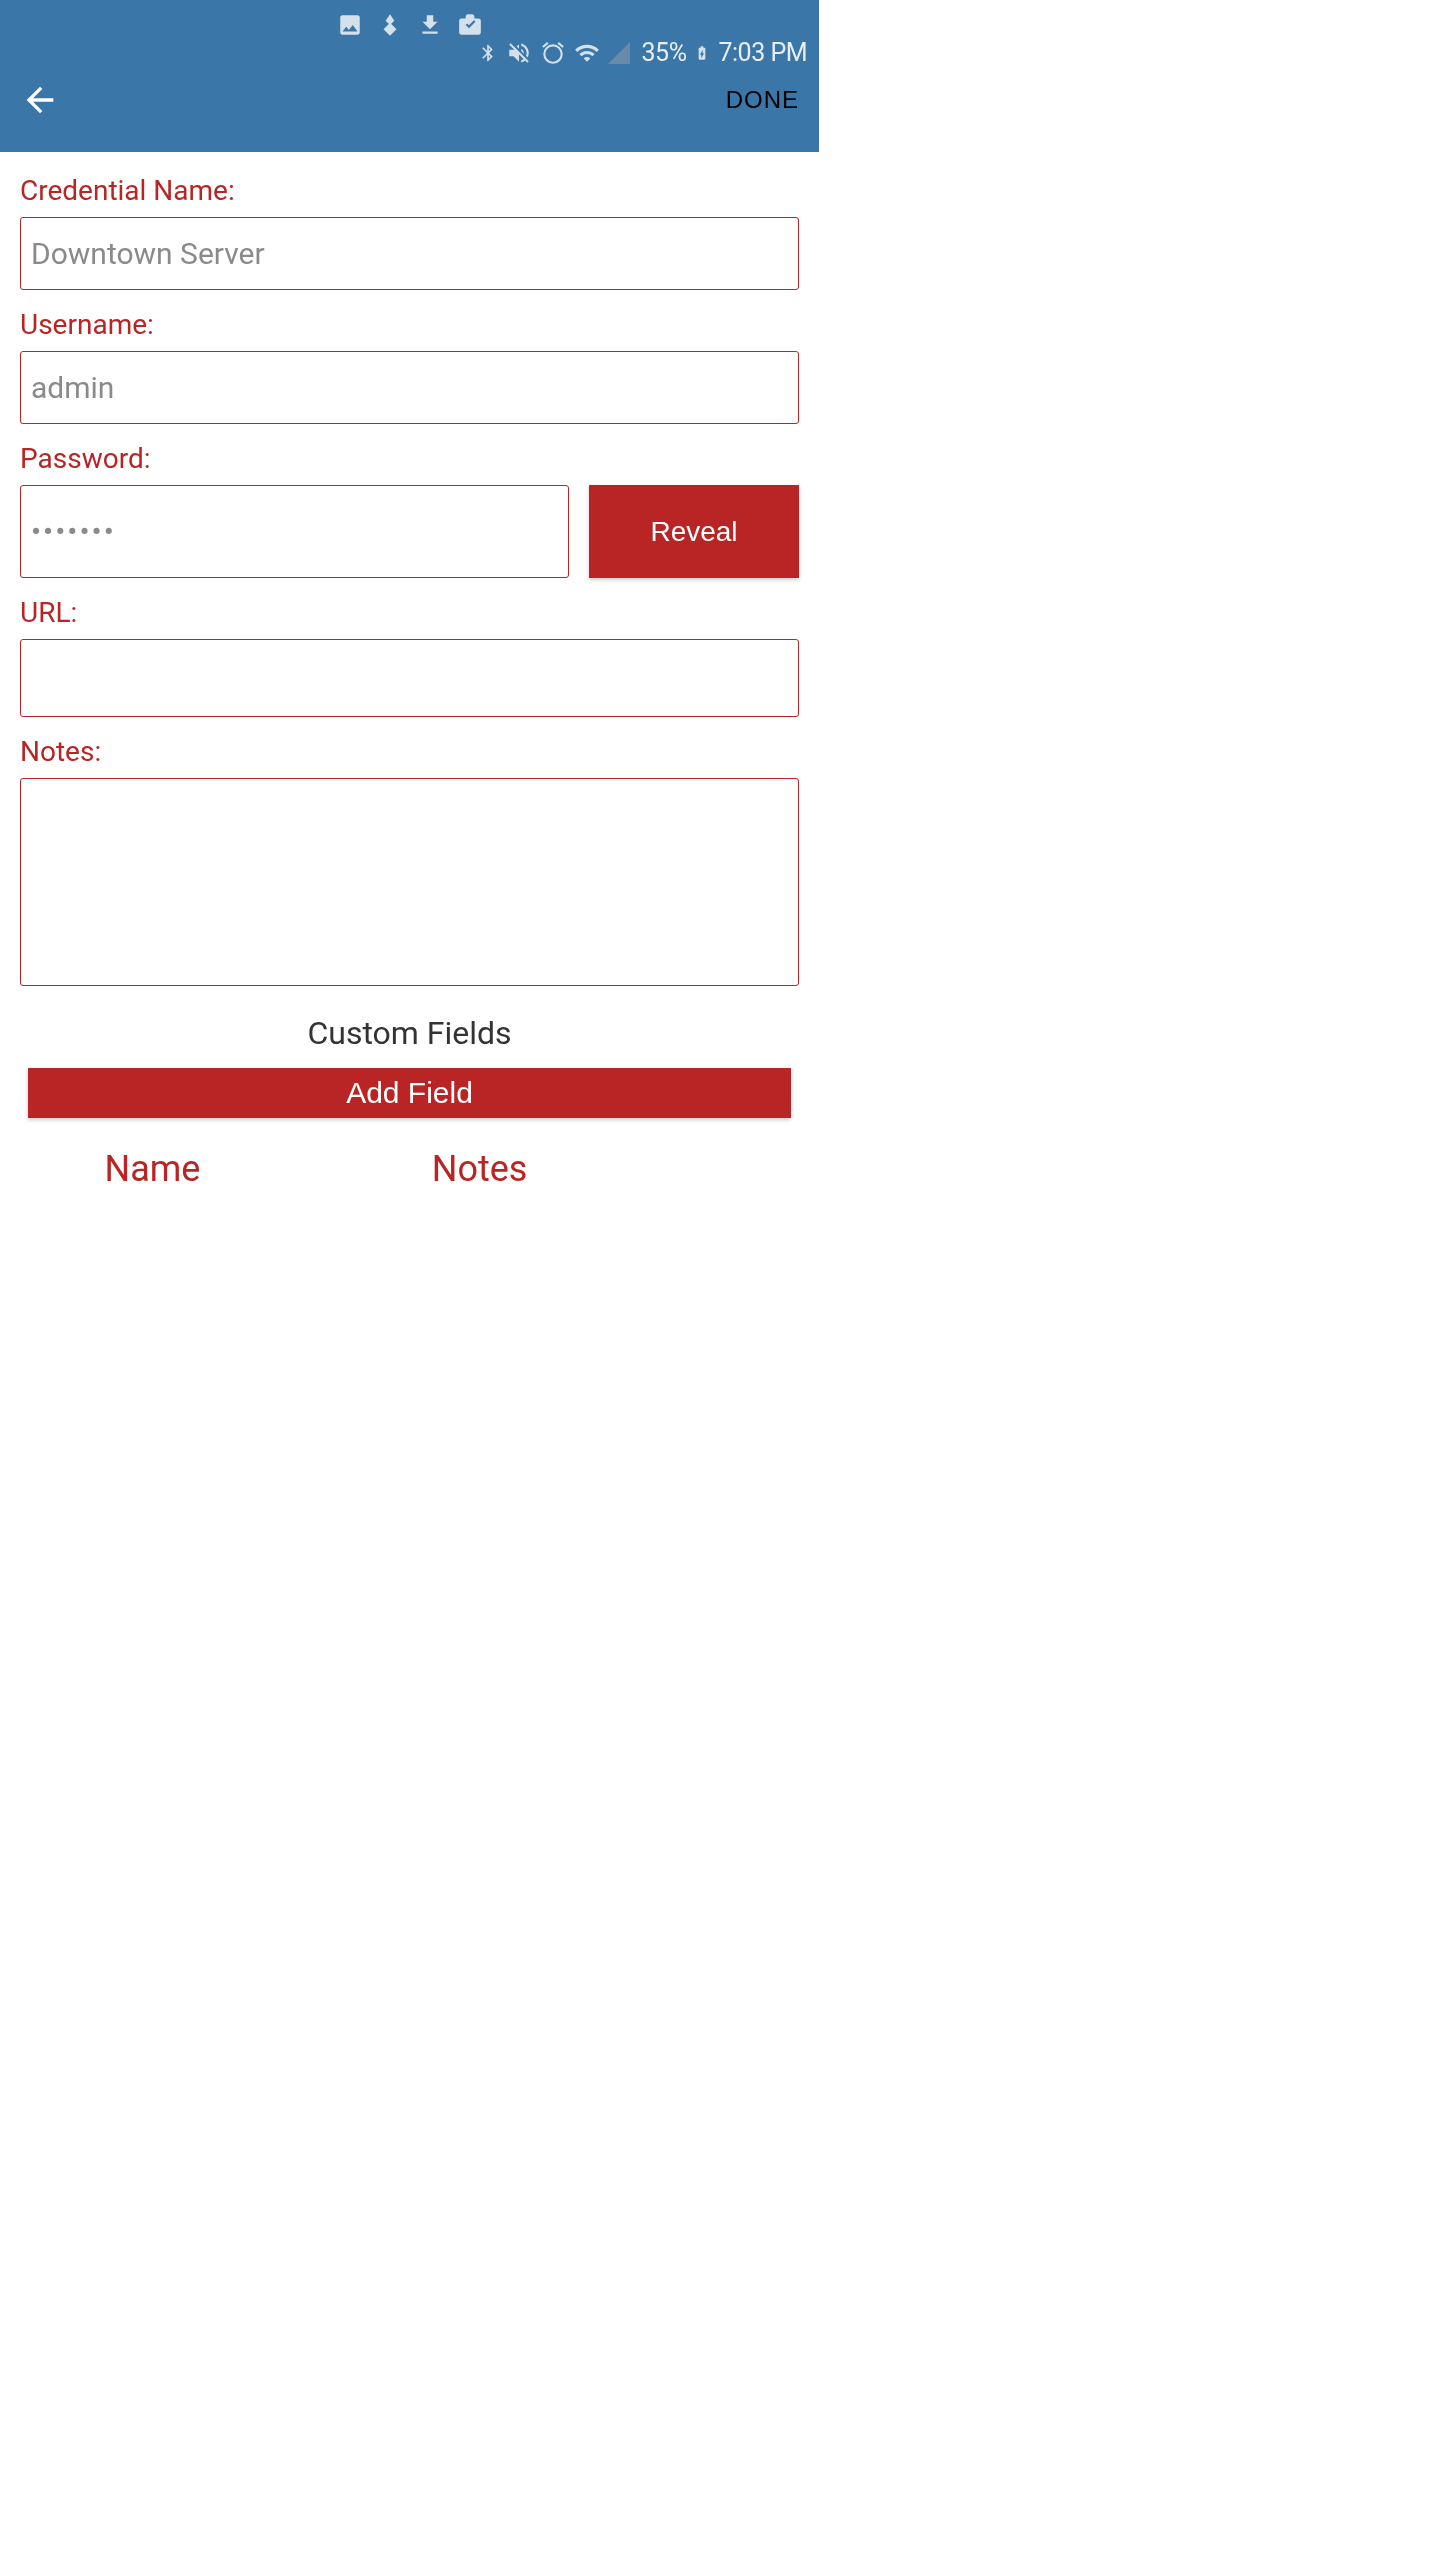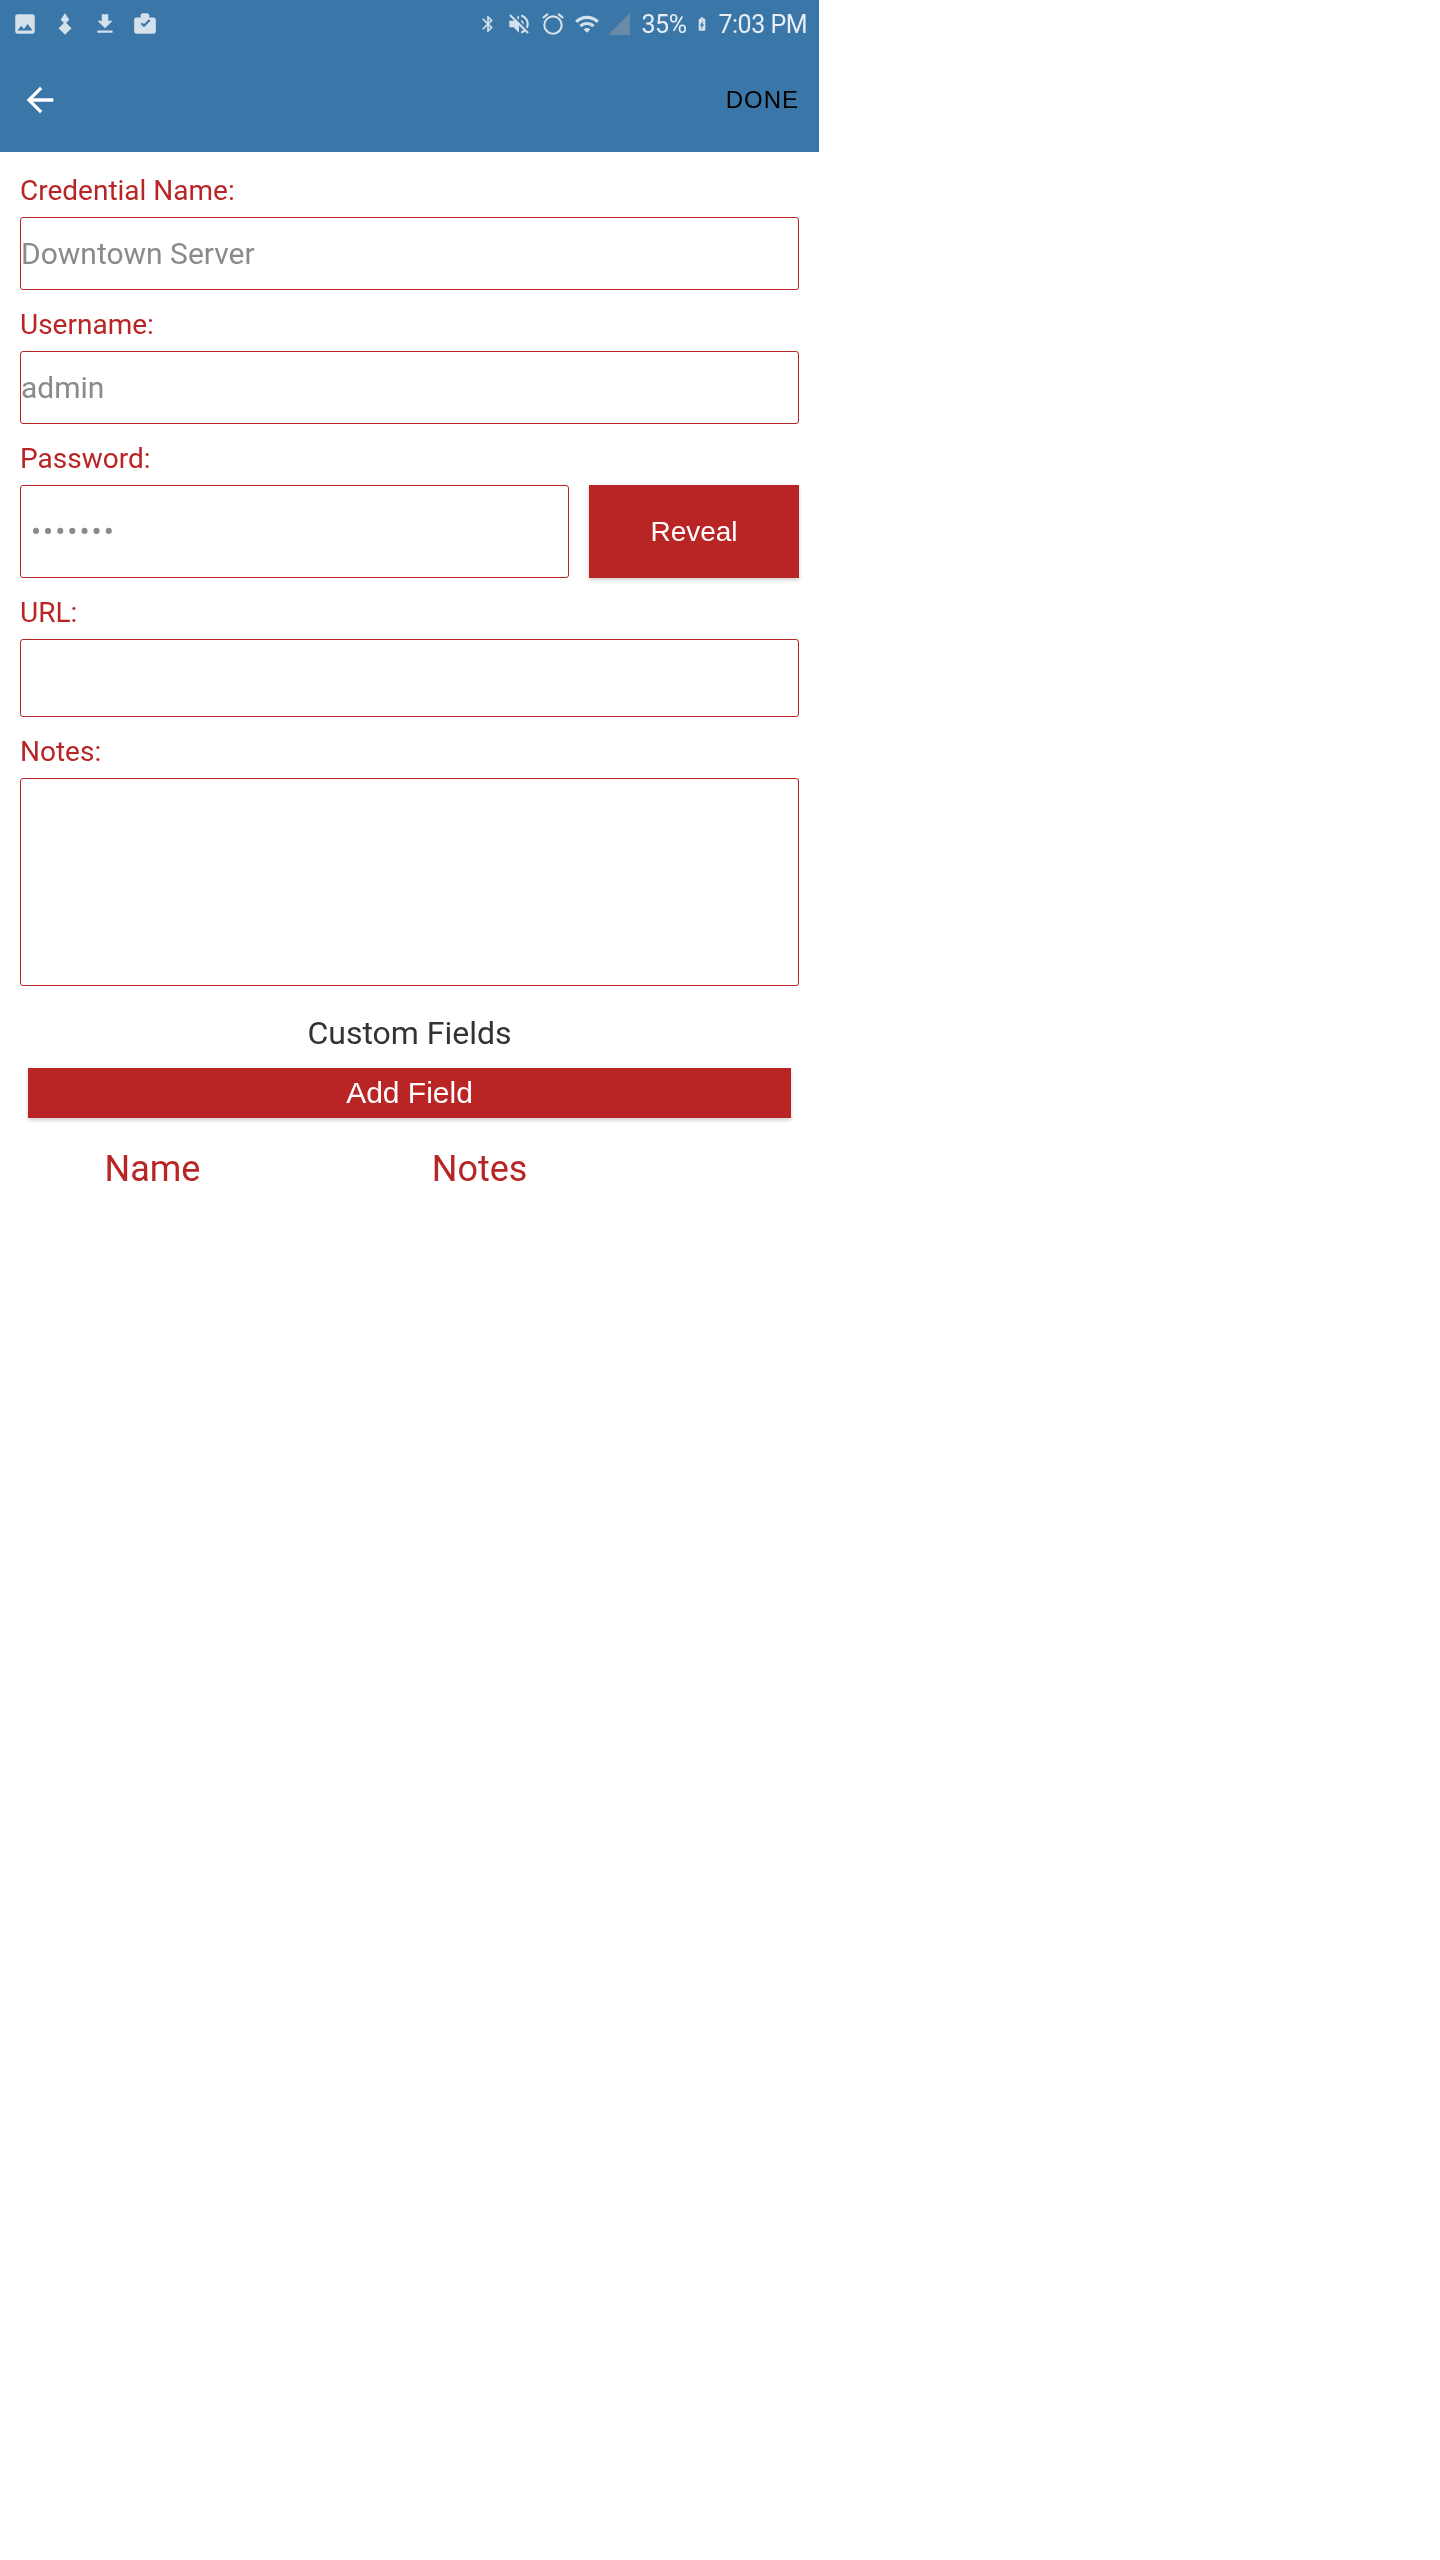--- a/index.html
+++ b/index.html
@@ -15,20 +15,21 @@
       overflow: hidden;
     }
     .status-bar {
       height: 48px;
       background: #3a76a8;
       display: flex;
       align-items: center;
       padding: 12px 12px;
       color: #d4e0ea;
       font-size: 22px;
+      flex-direction: column;
     }
     .status-icons-left {
       display: flex;
       gap: 14px;
       align-items: center;
     }
     .status-icons-right {
       margin-left: auto;
       display: flex;
       gap: 8px;
@@ -79,21 +80,21 @@
     }
     .field-label:first-child {
       margin-top: 0;
     }
     .text-input {
       width: 100%;
       border: 1px solid #b92525;
       border-radius: 3px;
       font-size: 30px;
       color: #8a8a8a;
-      padding: 18px 0;
+      padding: 18px 10px;
       font-family: inherit;
       background: #fff;
     }
     .text-input::placeholder {
       color: #8a8a8a;
     }
     .password-row {
       display: flex;
       gap: 20px;
       align-items: stretch;

